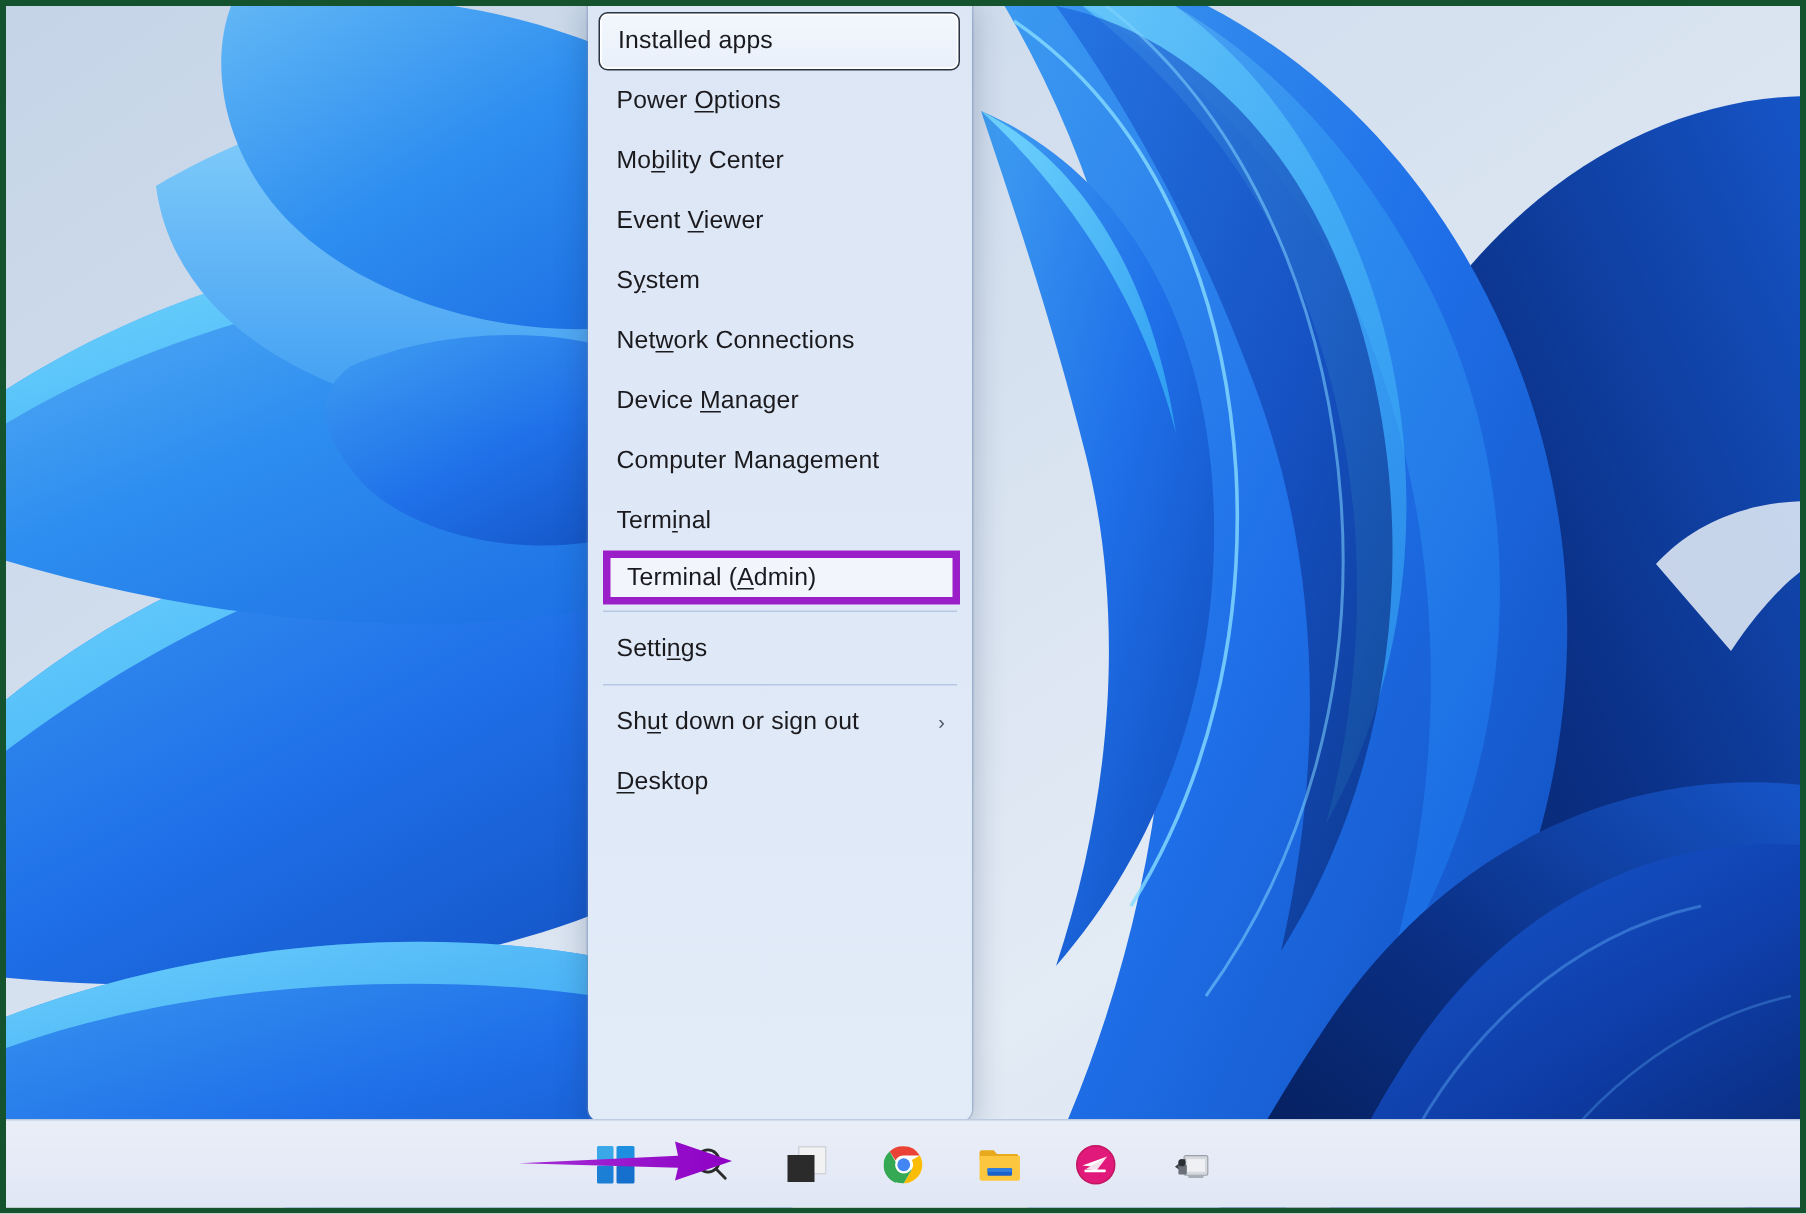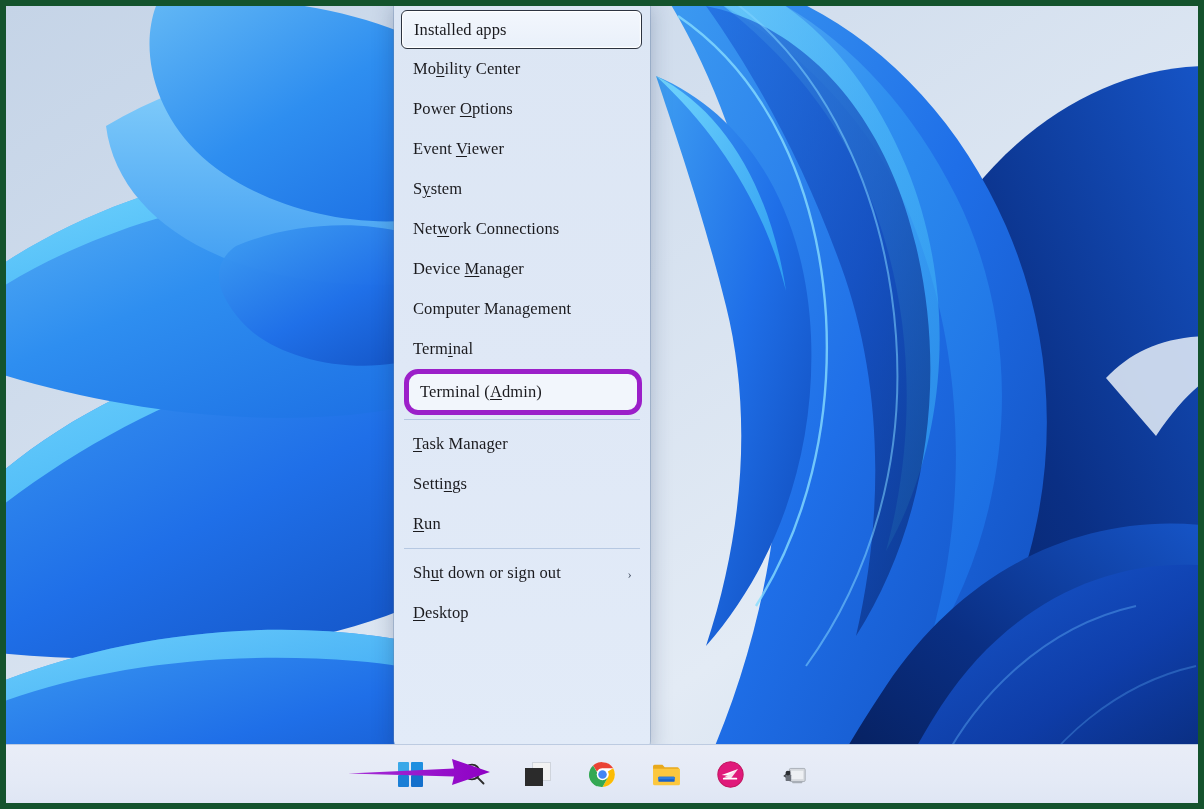--- a/index.html
+++ b/index.html
@@ -7,22 +7,22 @@
     margin: 0;
     padding: 0;
     background: #ffffff;
   }
   #screen {
     position: relative;
     width: 1204px;
     height: 809px;
     overflow: hidden;
     box-sizing: border-box;
-    border: 6px solid #14532d;
-    font-family: Liberation Serif, serif;
+    border: 4px solid #14532d;
+    font-family: Liberation Sans, sans-serif;
   }
 
   
   #wallpaper {
     position: absolute;
     inset: 0;
     background:
       linear-gradient(135deg, #c3d3e6 0%, #cddaea 22%, #dde6f1 46%, #e6edf5 62%, #d7e2ef 100%);
     overflow: hidden;
   }
@@ -64,23 +64,23 @@
     height: 39px;
     border: 1.6px solid #2c3340;
     border-radius: 6px;
     background: linear-gradient(180deg,#f3f7fd 0%, #e9f0fa 100%);
     box-shadow: inset 0 0 0 1.2px #ffffff;
   }
 
   .menu-item.highlight-box {
     margin: 0 8px 0 10px;
     padding-left: 11px;
-    height: 46px;
+    height: 36px;
     border: 5px solid #9b1fc9;
-    border-radius: 14px;
+    border-radius: 0;
     background: #f2f6fc;
     box-sizing: border-box;
   }
 
   .sep {
     height: 1px;
     margin: 4px 10px 4px 10px;
     background: rgba(130,160,200,0.45);
   }
   .chevron {
@@ -257,25 +257,25 @@
     </svg>
   </div>
 
   <div id="winx-menu">
 
     <div class="menu-item focus-ring">
       <span class="label">Installed apps</span>
     </div>
 
     <div class="menu-item">
+      <span class="label">Power <u>O</u>ptions</span>
+    </div>
+
+    <div class="menu-item">
       <span class="label">Mo<u>b</u>ility Center</span>
-    </div>
-
-    <div class="menu-item">
-      <span class="label">Power <u>O</u>ptions</span>
     </div>
 
     <div class="menu-item">
       <span class="label">Event <u>V</u>iewer</span>
     </div>
 
     <div class="menu-item">
       <span class="label">S<u>y</u>stem</span>
     </div>
 
@@ -295,33 +295,27 @@
     <div class="menu-item">
       <span class="label">Term<u>i</u>nal</span>
     </div>
 
     <div class="menu-item highlight-box">
       <span class="label">Terminal (<u>A</u>dmin)</span>
     </div>
 
     <div class="sep"></div>
 
-    <div class="menu-item">
-      <span class="label"><u>T</u>ask Manager</span>
-    </div>
 
     <div class="menu-item">
       <span class="label">Setti<u>n</u>gs</span>
     </div>
 
 
 
-    <div class="menu-item">
-      <span class="label"><u>R</u>un</span>
-    </div>
 
     <div class="sep"></div>
 
     <div class="menu-item">
       <span class="label">Sh<u>u</u>t down or sign out</span>
       <span class="chevron">›</span>
     </div>
 
     <div class="menu-item">
       <span class="label"><u>D</u>esktop</span>

